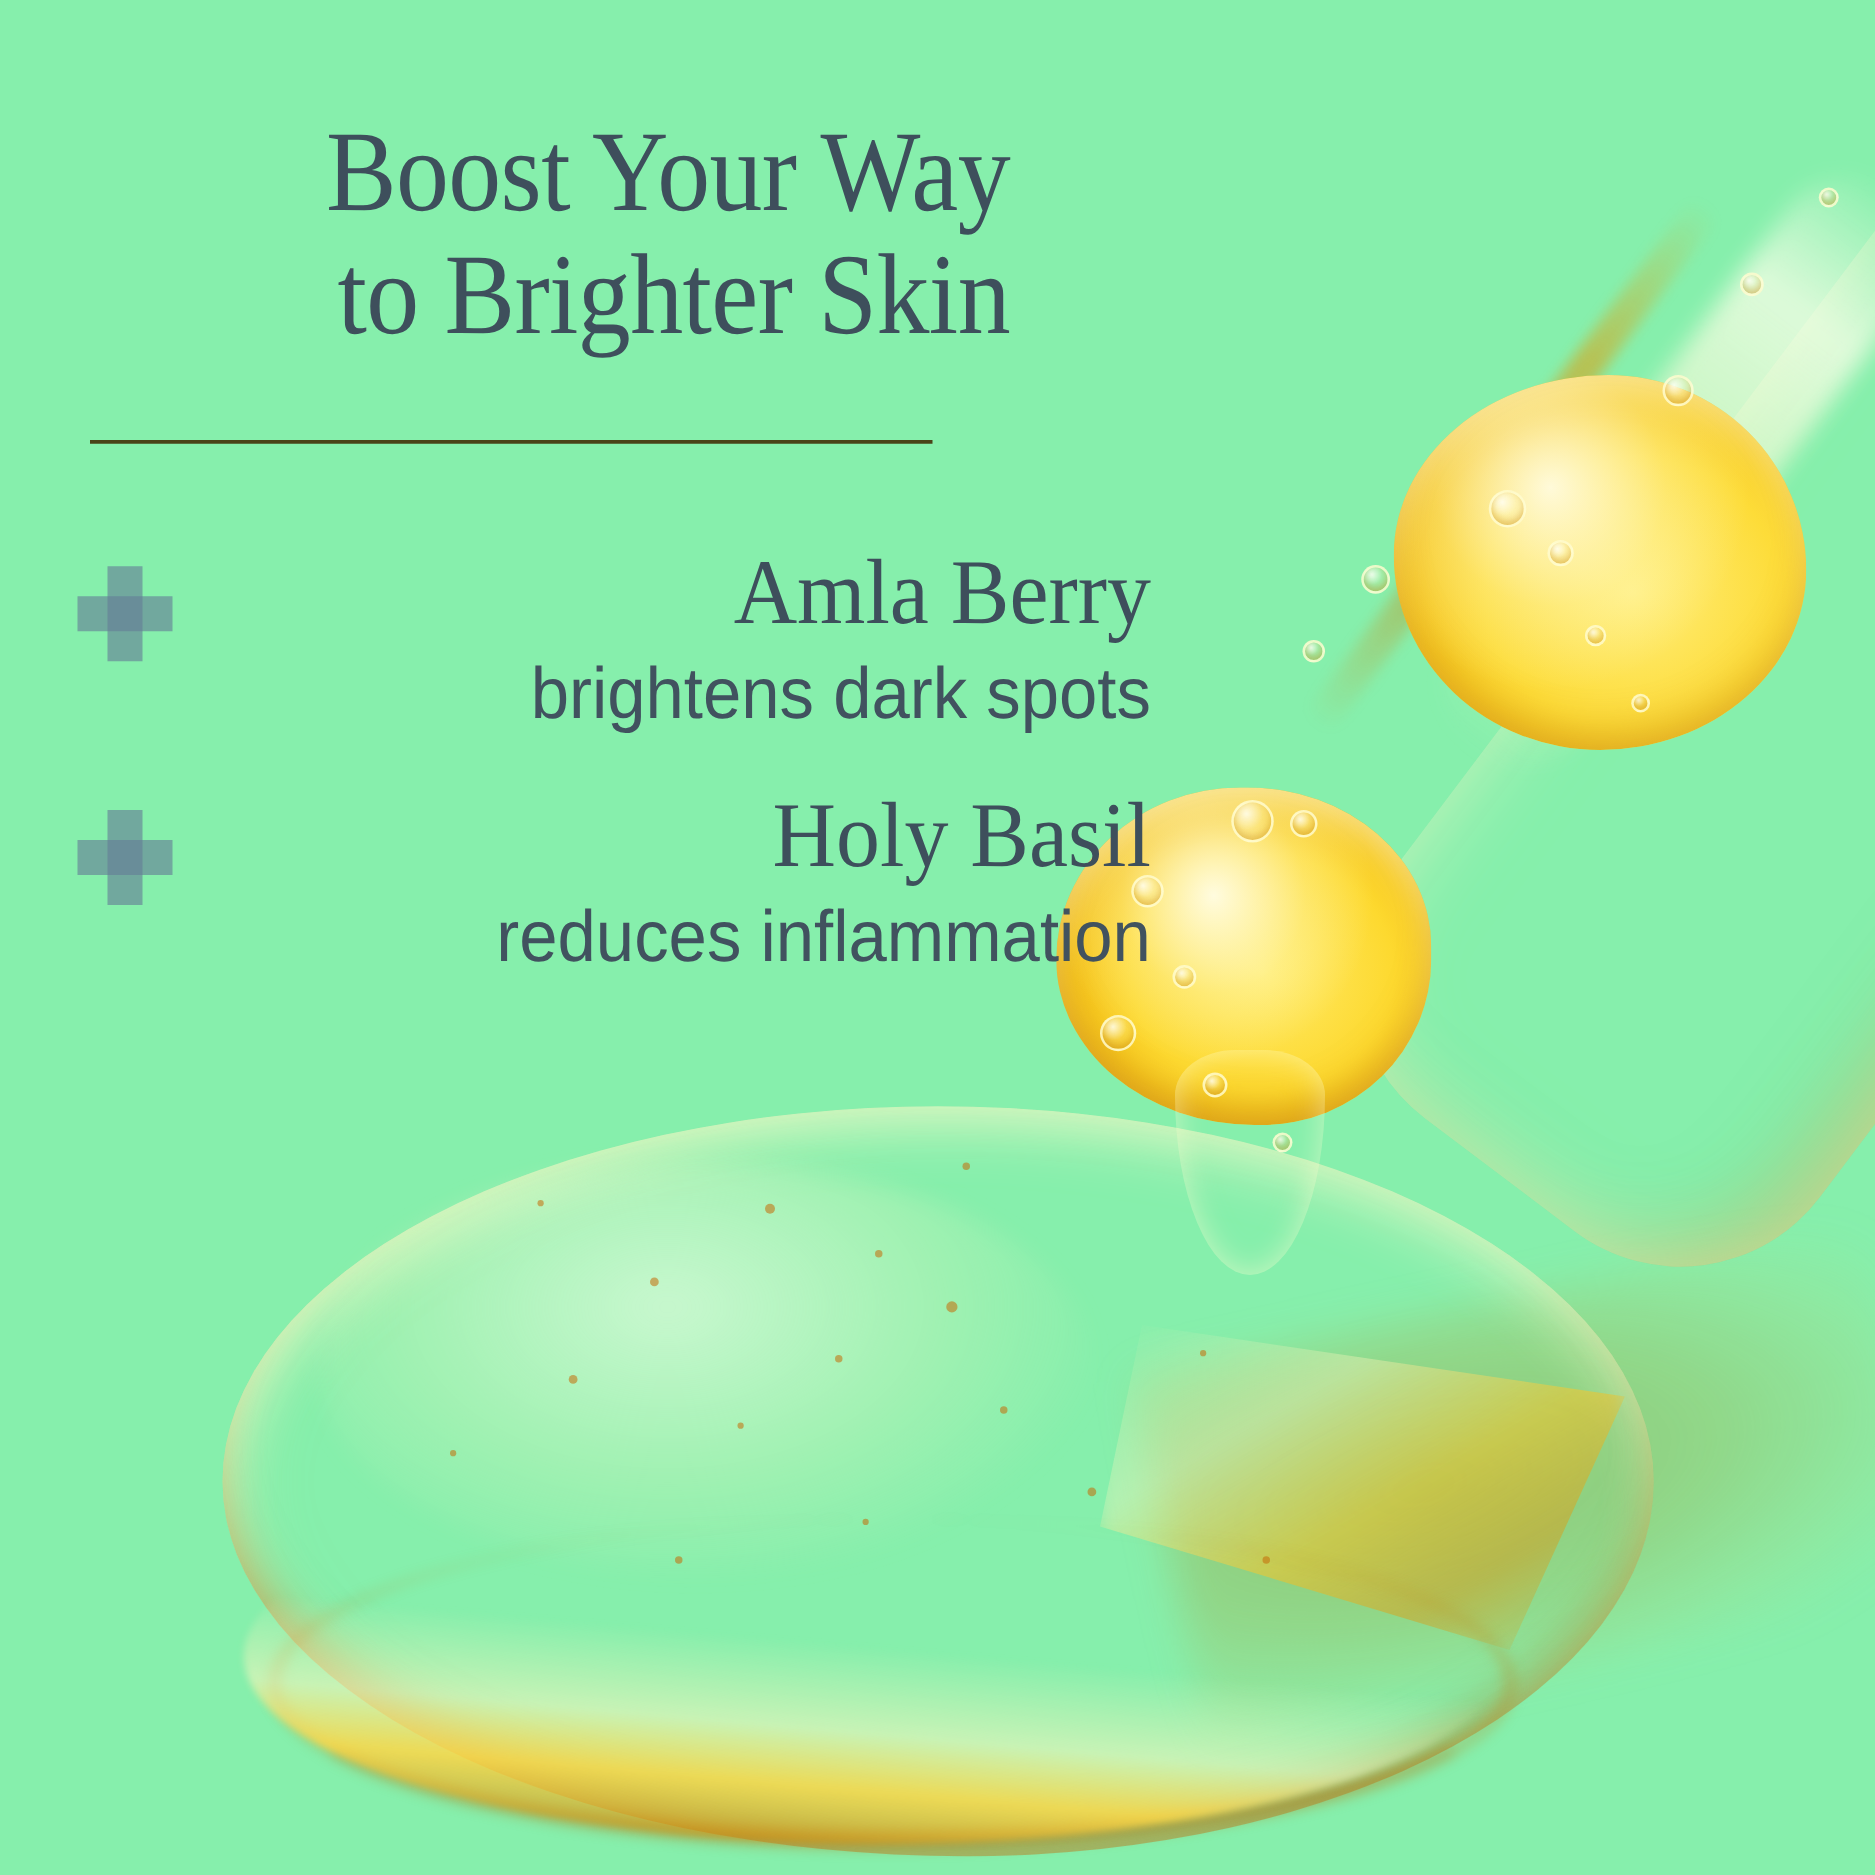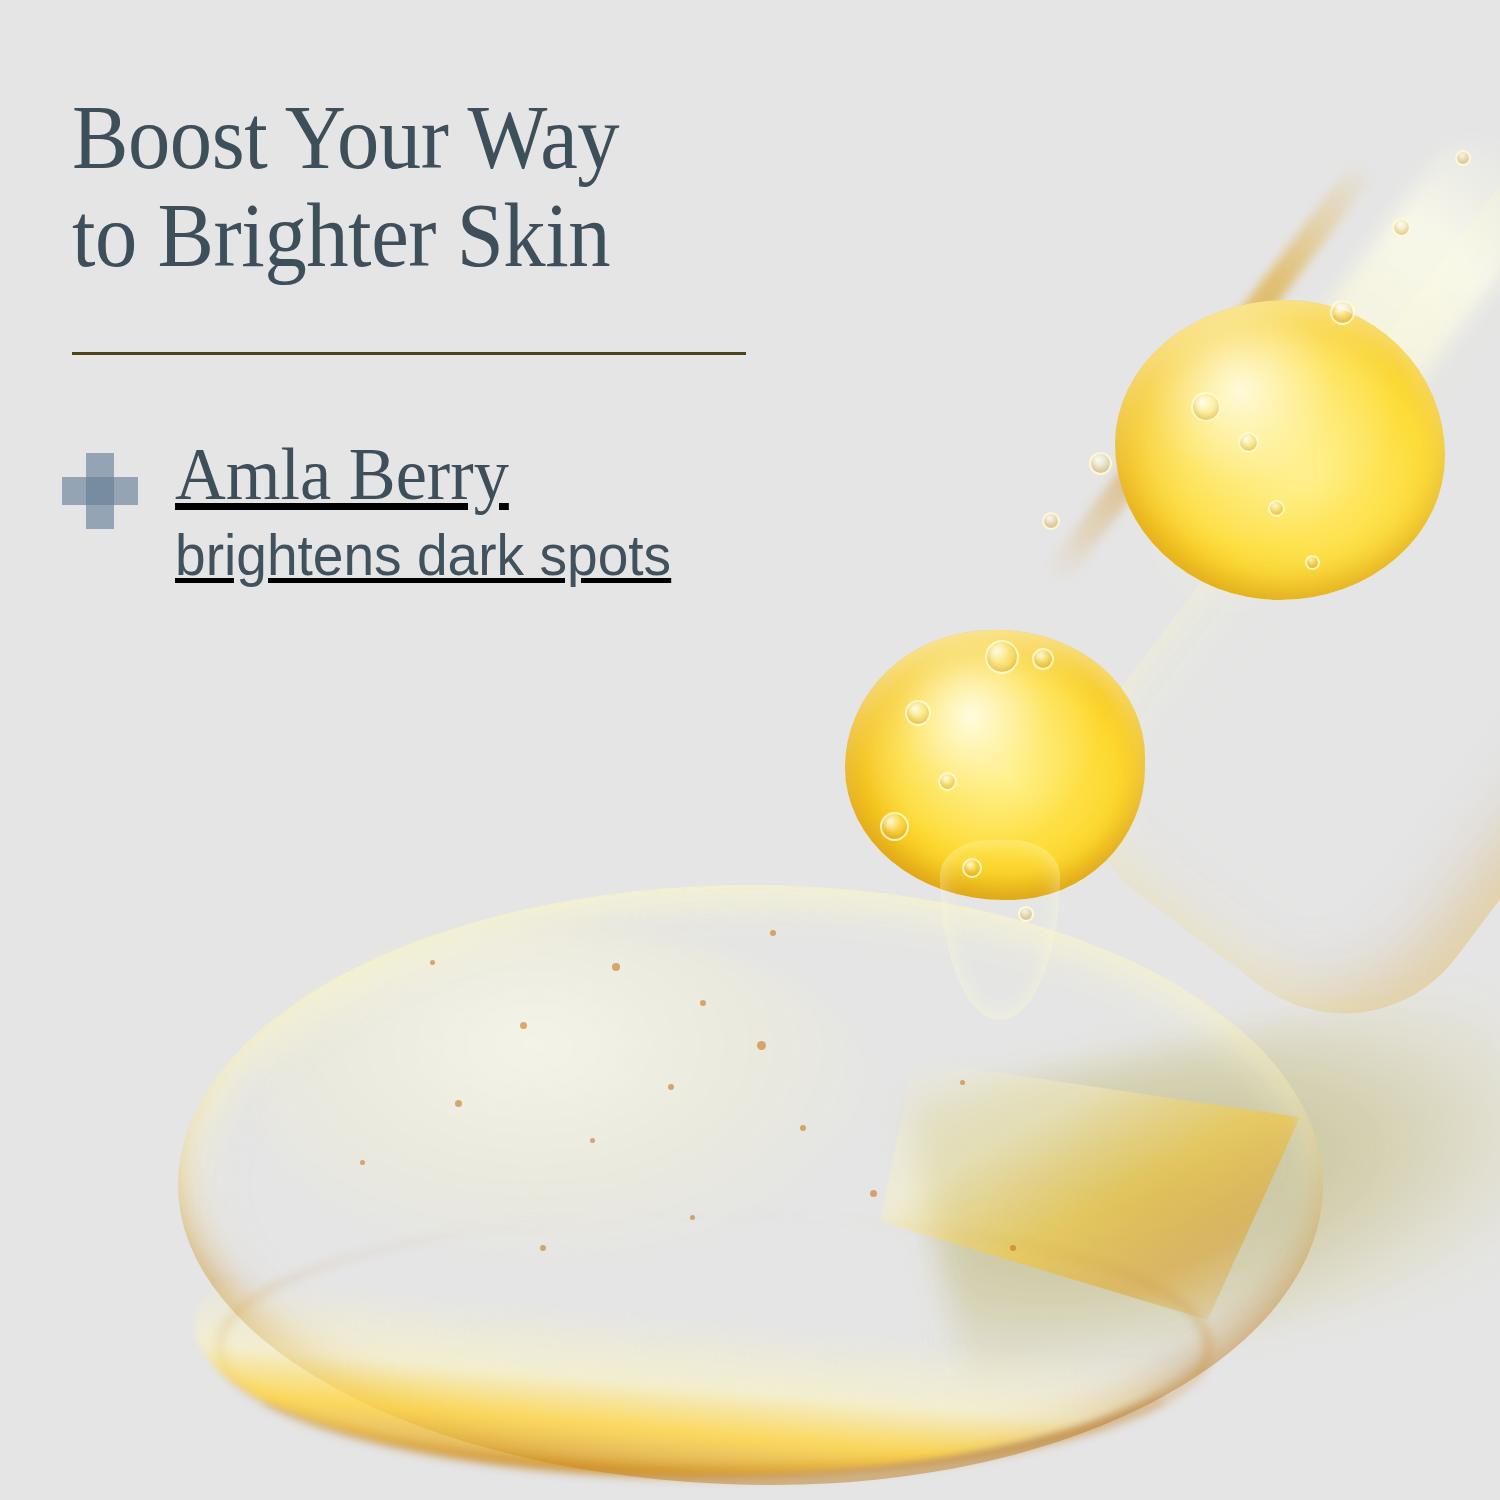--- a/index.html
+++ b/index.html
@@ -6,22 +6,23 @@
   html, body {
     margin: 0;
     padding: 0;
     background: #ffffff;
   }
   #ad-canvas {
     position: relative;
     width: 1500px;
     height: 1500px;
     overflow: hidden;
-    background: #e5e5e5;
+    background: #86efac;
     font-family: "Liberation Sans", sans-serif;
+    text-align: right;
   }
 
   
   .art-layer {
     position: absolute;
     inset: 0;
     overflow: hidden;
     pointer-events: none;
   }
 
@@ -269,21 +270,20 @@
   }
 
   .benefit-list {
     position: absolute;
     left: 0;
     top: 437px;
     width: 960px;
     list-style: none;
     margin: 0;
     padding: 0;
-    text-decoration: underline;
   }
   .benefit {
     position: relative;
     padding-left: 175px;
     margin-bottom: 44px;
   }
   .plus-icon {
     position: absolute;
     left: 62px;
     top: 16px;
@@ -398,17 +398,25 @@
       <li class="benefit">
         <span class="plus-icon">
           <span class="bar-h"></span>
           <span class="bar-v"></span>
         </span>
         <span class="benefit-title">Amla Berry</span>
         <span class="benefit-desc">brightens dark spots</span>
       </li>
 
 
+      <li class="benefit">
+        <span class="plus-icon">
+          <span class="bar-h"></span>
+          <span class="bar-v"></span>
+        </span>
+        <span class="benefit-title">Holy Basil</span>
+        <span class="benefit-desc">reduces inflammation</span>
+      </li>
 
     </ul>
   </div>
 
 </div>
 
 </body></html>

